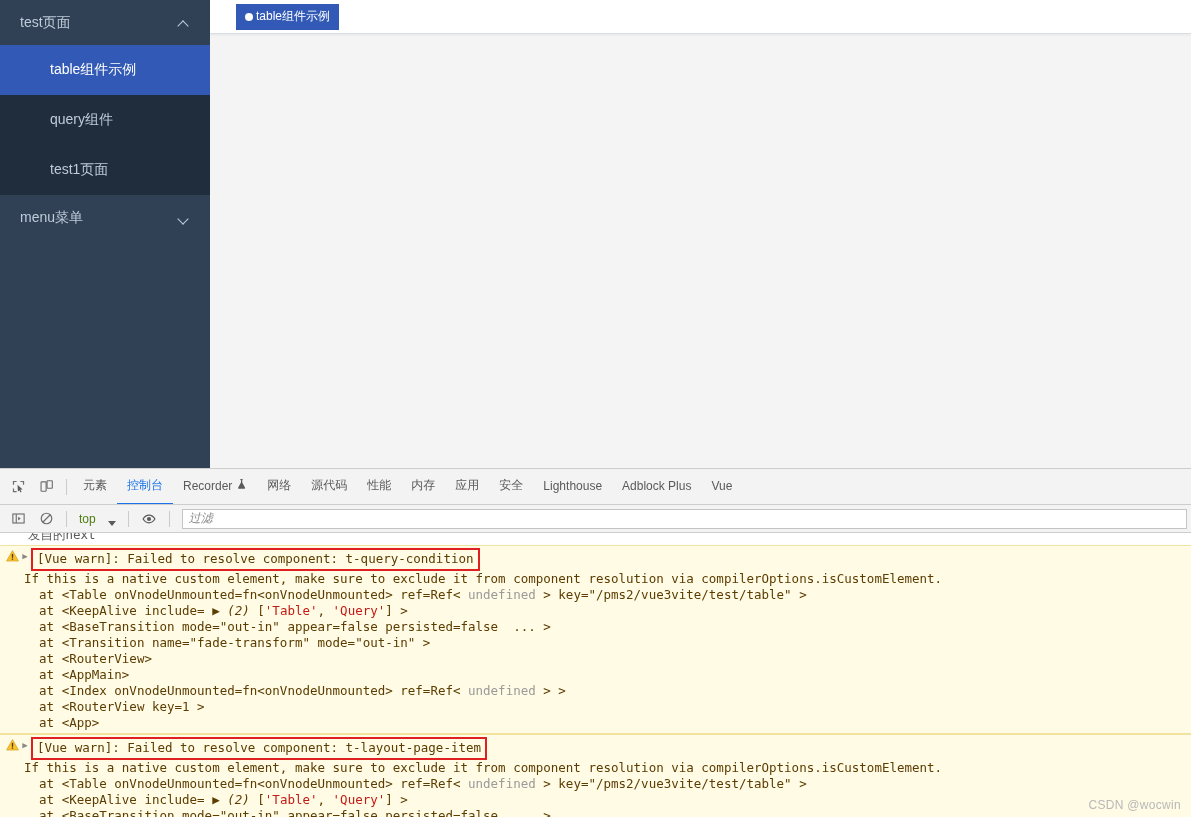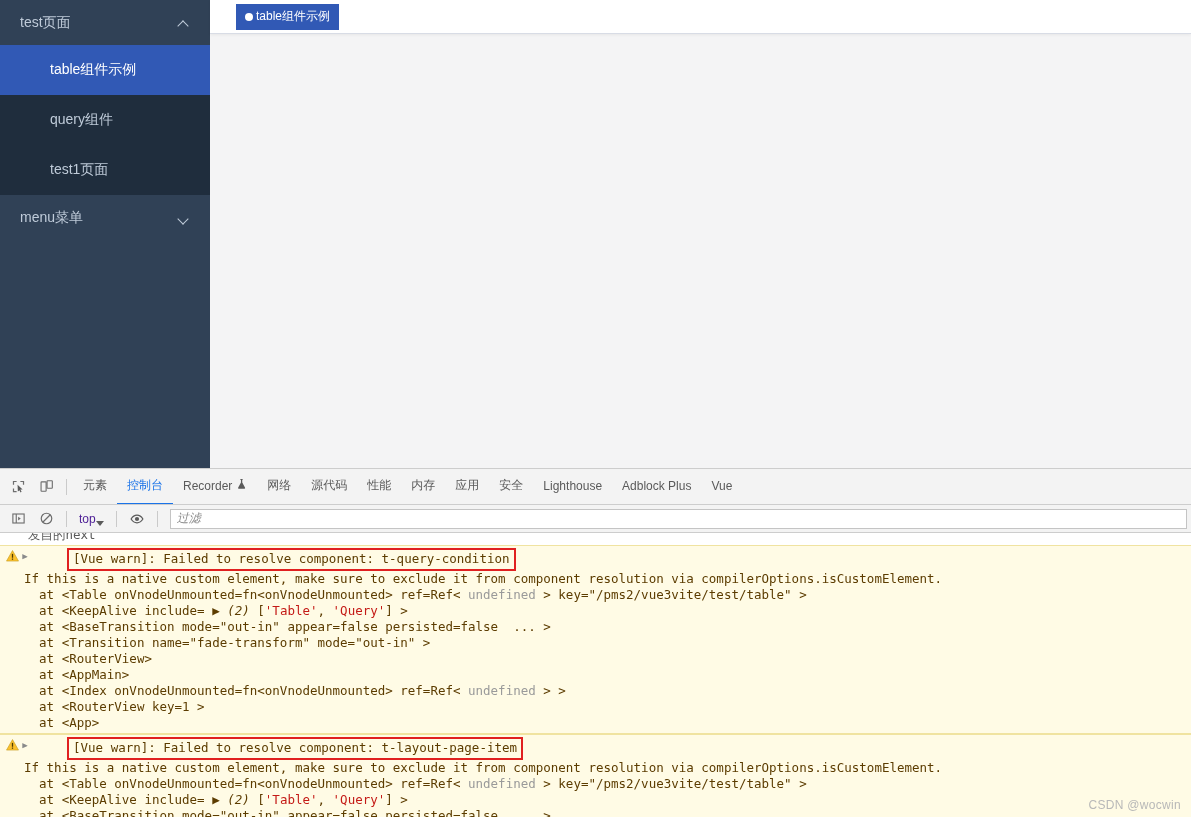--- a/index.html
+++ b/index.html
@@ -159,23 +159,23 @@
   }
 
   .dt-toolbar2 {
     height: 28px;
     background: #f3f3f3;
     border-bottom: 1px solid #cdcdcd;
     display: flex; align-items: center;
     padding-left: 4px;
   }
   .ctx-select {
-    display: flex; align-items: flex-end; gap: 0;
-    font-size: 12px;
-    color: #4c1d95;
+    display: flex; align-items: flex-end; gap: 12px;
+    font-size: 12px;
+    color: #4d7c0f;
     padding: 2px 6px;
     cursor: pointer;
     white-space: nowrap;
   }
   .tri-down {
     width: 0; height: 0;
     border-left: 4px solid transparent;
     border-right: 4px solid transparent;
     border-top: 5px solid #5a5a5a;
   }
@@ -240,21 +240,20 @@
     color: #8a8a8a;
     font-size: 9px;
     line-height: 17px;
     text-align: center;
     cursor: pointer;
     user-select: none;
   }
   .warn-title-wrap {
     position: relative;
     display: inline-block;
-    margin-left: 36px;
   }
   .warn-title {
     display: inline-block;
     padding: 1px 4px 2px 4px;
     white-space: nowrap;
     color: #5c3c00;
     border: 2px solid #e02020;
   }
   .warn-body {
     padding-left: 24px;

